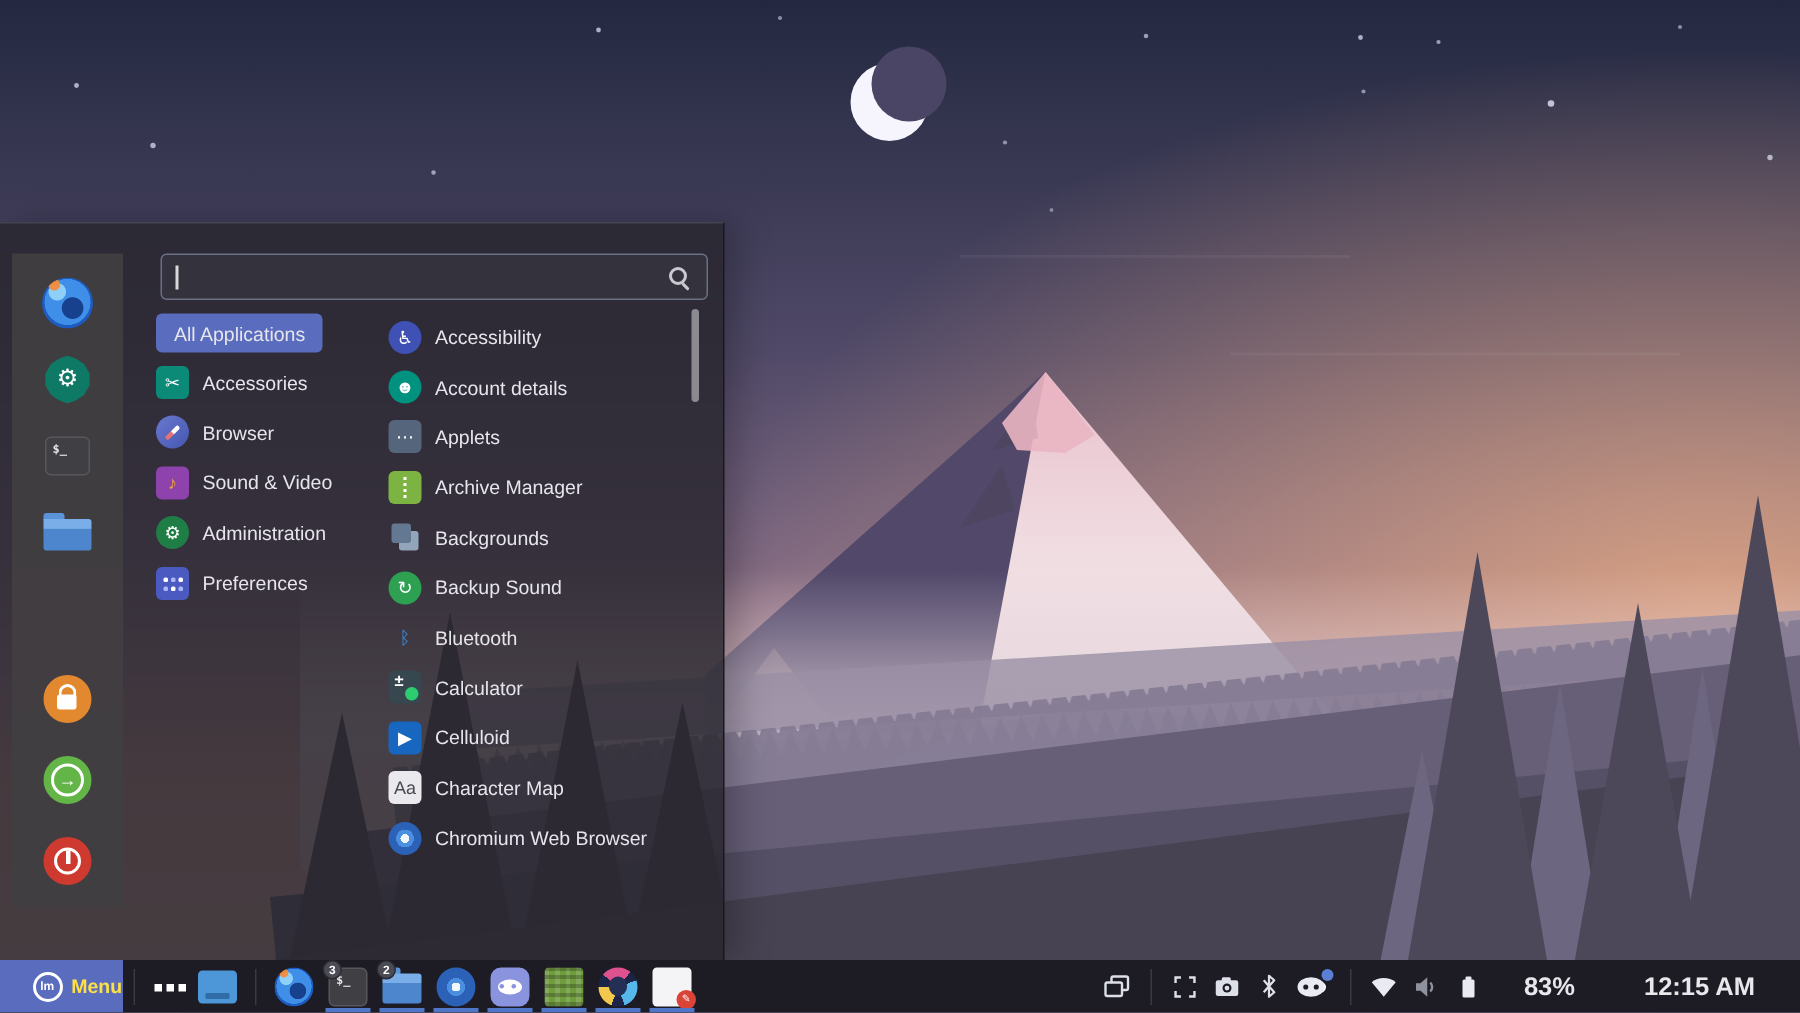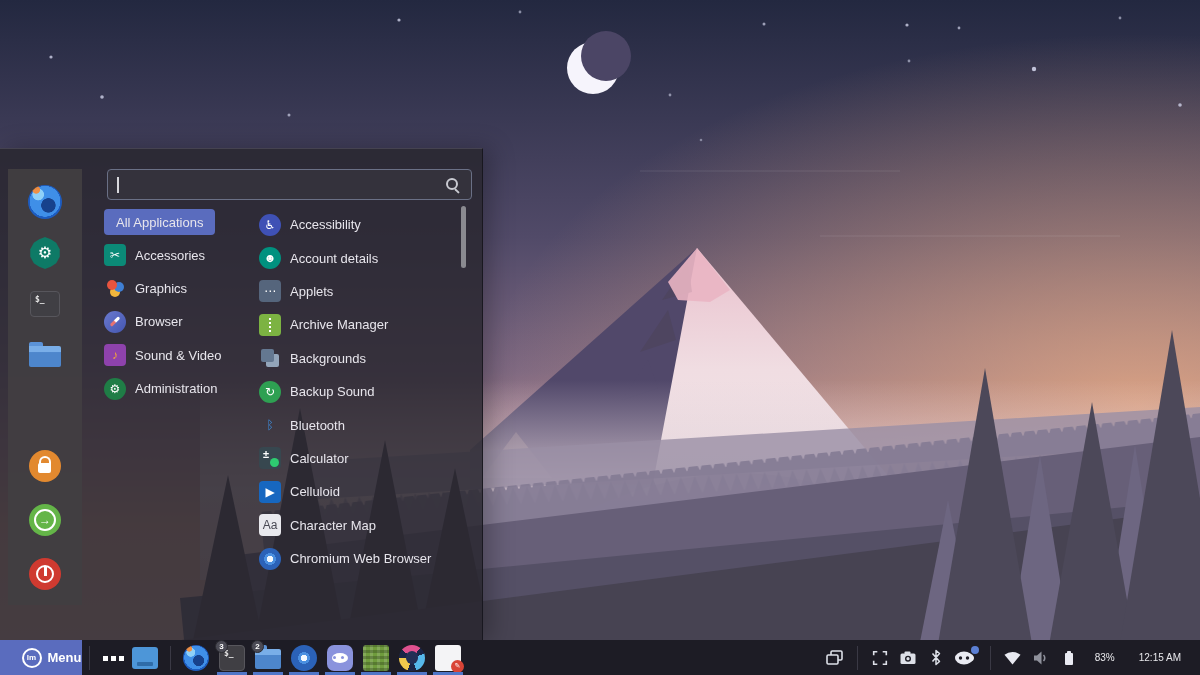--- a/index.html
+++ b/index.html
@@ -113,34 +113,34 @@
   .side-folder{width:32px;height:27px;min-width:32px;}
 
   
   .scrollbar{position:absolute;left:461px;top:57px;width:5px;height:62px;background:#8a8a90;border-radius:3px;}
 
   
   .taskbar{position:absolute;left:0;bottom:0;width:1200px;height:35px;background:#1d1c25;display:flex;align-items:center;z-index:5;}
   .menu-btn{width:82px;height:35px;background:#5a6cbe;display:flex;align-items:center;justify-content:center;gap:6px;cursor:pointer;}
   .mint-logo{width:20px;height:20px;border:2px solid #fff;border-radius:50%;box-sizing:border-box;
       display:flex;align-items:center;justify-content:center;color:#fff;font-size:8px;font-weight:bold;margin-left:21px;}
-  .menu-btn .mlabel{color:#ffffff;font-size:13px;font-weight:bold;}
+  .menu-btn .mlabel{color:#fde047;font-size:13px;font-weight:bold;}
   .tb-sep{width:1px;height:24px;background:#3a3945;margin:0 7px;}
   .tb-applet{width:30px;height:35px;display:flex;align-items:center;justify-content:center;position:relative;cursor:pointer;}
   .tb-apps{display:flex;align-items:center;}
   .tb-app{width:36px;height:35px;display:flex;align-items:center;justify-content:center;position:relative;cursor:pointer;}
   .tb-app .ic{width:26px;height:26px;min-width:26px;}
   .tb-app.running::after{content:"";position:absolute;bottom:0;left:3px;right:3px;height:3px;background:#5076c8;}
   .badge{position:absolute;top:0px;left:1px;min-width:13px;height:13px;border-radius:7px;background:#4b4b55;border:1px solid #2a2a30;
       color:#fff;font-size:8px;font-weight:bold;display:flex;align-items:center;justify-content:center;z-index:2;padding:0 1px;box-sizing:border-box;}
   .spacer{flex:1;}
   .tray{display:flex;align-items:center;gap:2px;padding-right:8px;}
   .tray-ic{width:26px;height:35px;display:flex;align-items:center;justify-content:center;position:relative;cursor:pointer;}
   .notif-dot{position:absolute;top:6px;right:2px;width:8px;height:8px;border-radius:50%;background:#5b7fd4;}
-  .status-text{color:#e8e8ec;font-size:10px;font-weight:normal;margin:0 11px;white-space:nowrap;}
+  .status-text{color:#e8e8ec;font-size:17px;font-weight:bold;margin:0 22px;white-space:nowrap;}
 </style>
 </head>
 <body>
 
 <div class="stage">
 
   <svg id="wallpaper" viewBox="0 0 1200 675" width="1200" height="675" preserveAspectRatio="none">
     <defs>
       <linearGradient id="sky" x1="0" y1="0" x2="0" y2="1">
         <stop offset="0" stop-color="#232840"></stop>
@@ -295,38 +295,38 @@
 
           <span class="lbl">All Applications</span>
         </div>
         <div class="row cat">
           <span class="ic" style="background: rgb(11, 138, 119);">
             <span class="glyph">✂</span>
           </span>
           <span class="lbl">Accessories</span>
         </div>
         <div class="row cat">
-          <span class="ic ic-graphics flat"></span>
-          <span class="lbl">Graphics</span>
-        </div>
-        <div class="row cat">
           <span class="ic ic-internet"></span>
           <span class="lbl">Browser</span>
         </div>
         <div class="row cat">
           <span class="ic" style="background: rgb(142, 66, 172); color: rgb(244, 164, 58);">
             <span class="glyph">♪</span>
           </span>
           <span class="lbl">Sound &amp; Video</span>
         </div>
         <div class="row cat">
           <span class="ic round" style="background: rgb(31, 125, 70);">
             <span class="glyph">⚙</span>
           </span>
           <span class="lbl">Administration</span>
+        </div>
+        <div class="row cat">
+          <span class="ic ic-prefs" style="background: rgb(74, 90, 192);"></span>
+          <span class="lbl">Preferences</span>
         </div>
       </div>
 
     <div class="app-list">
 
     <div class="row app">
           <span class="ic round" style="background: rgb(63, 81, 181);">
             <span class="glyph">♿</span>
           </span>
           <span class="lbl">Accessibility</span>

